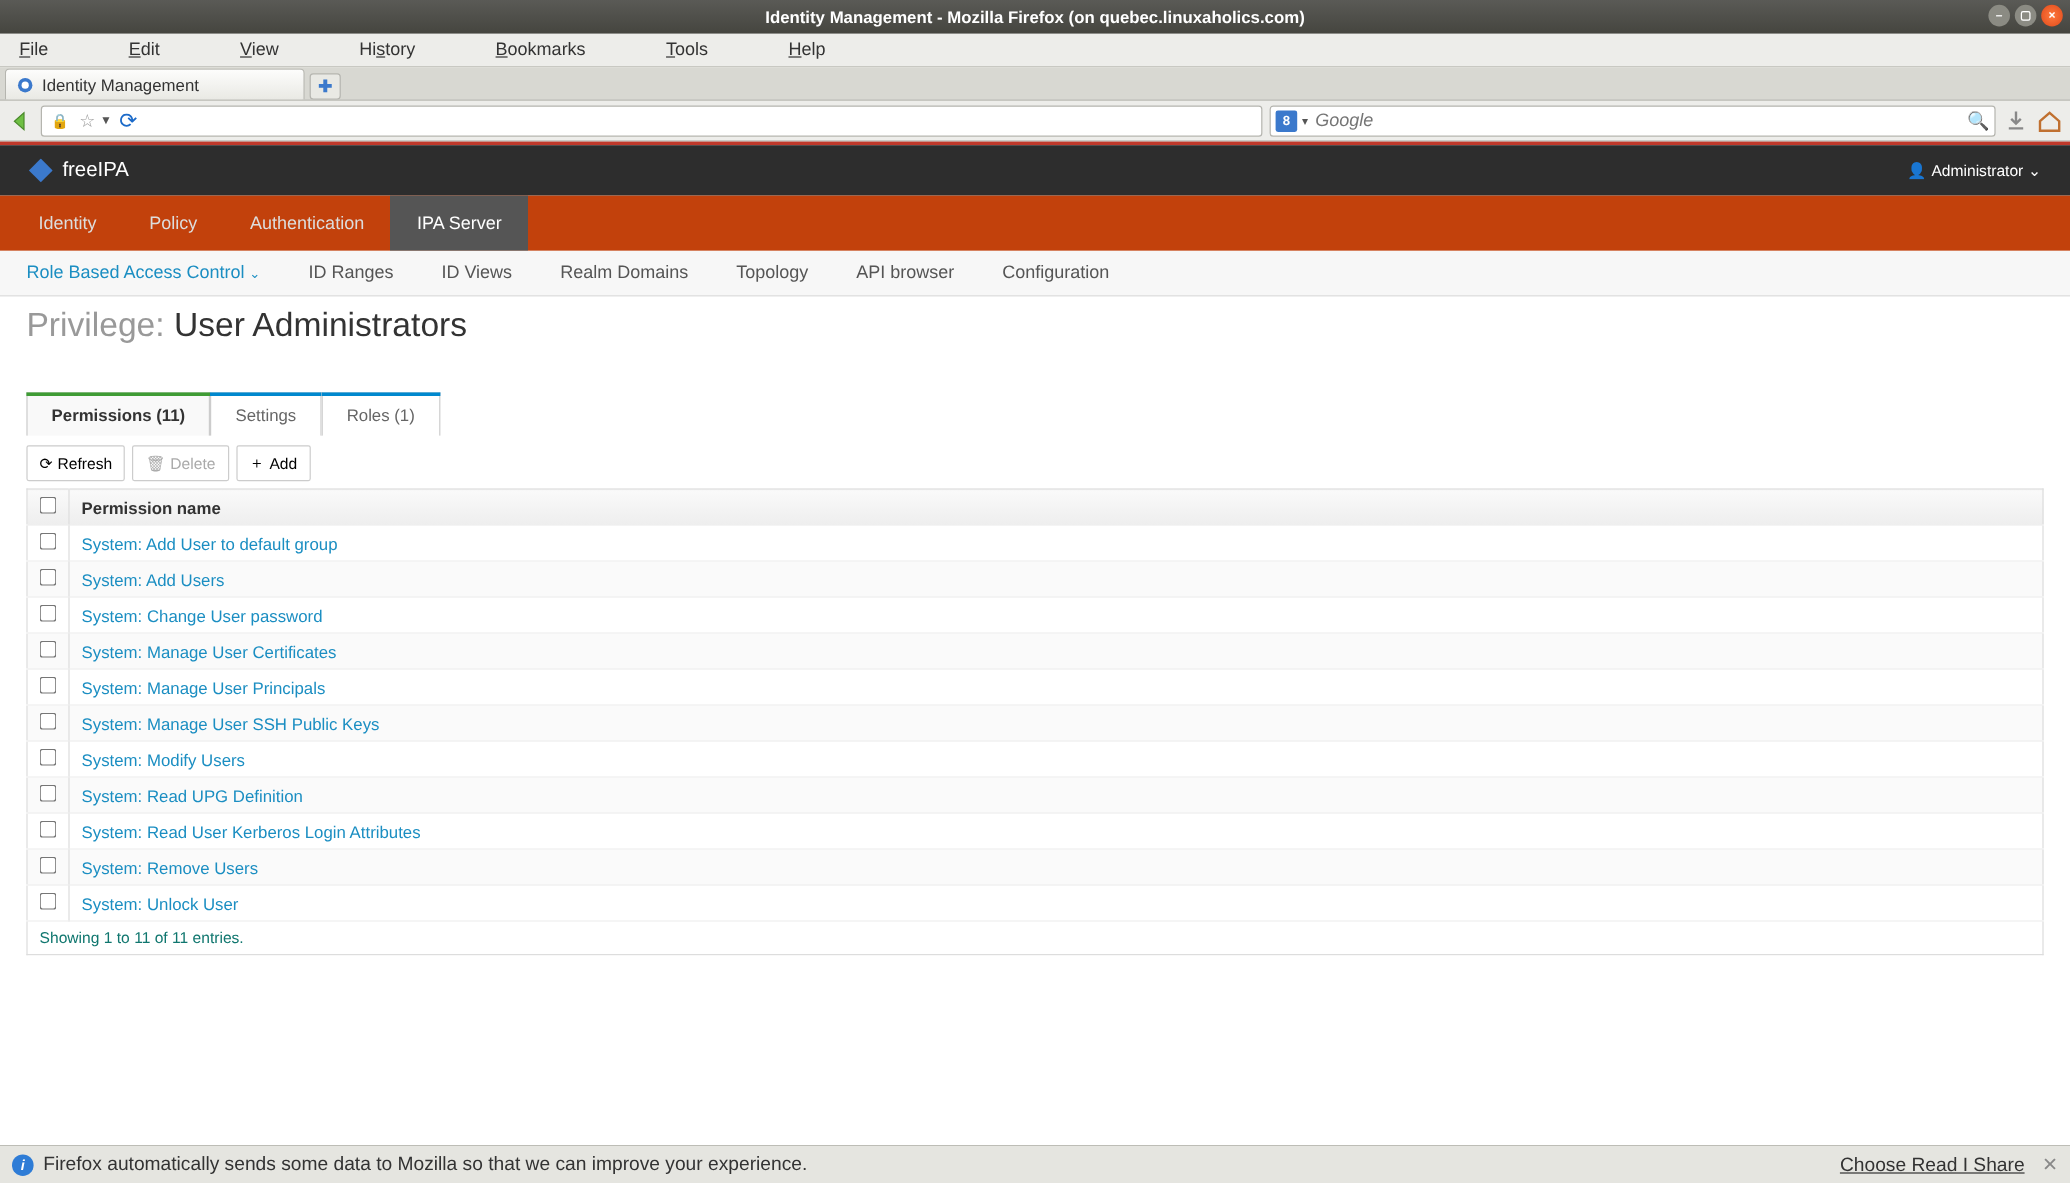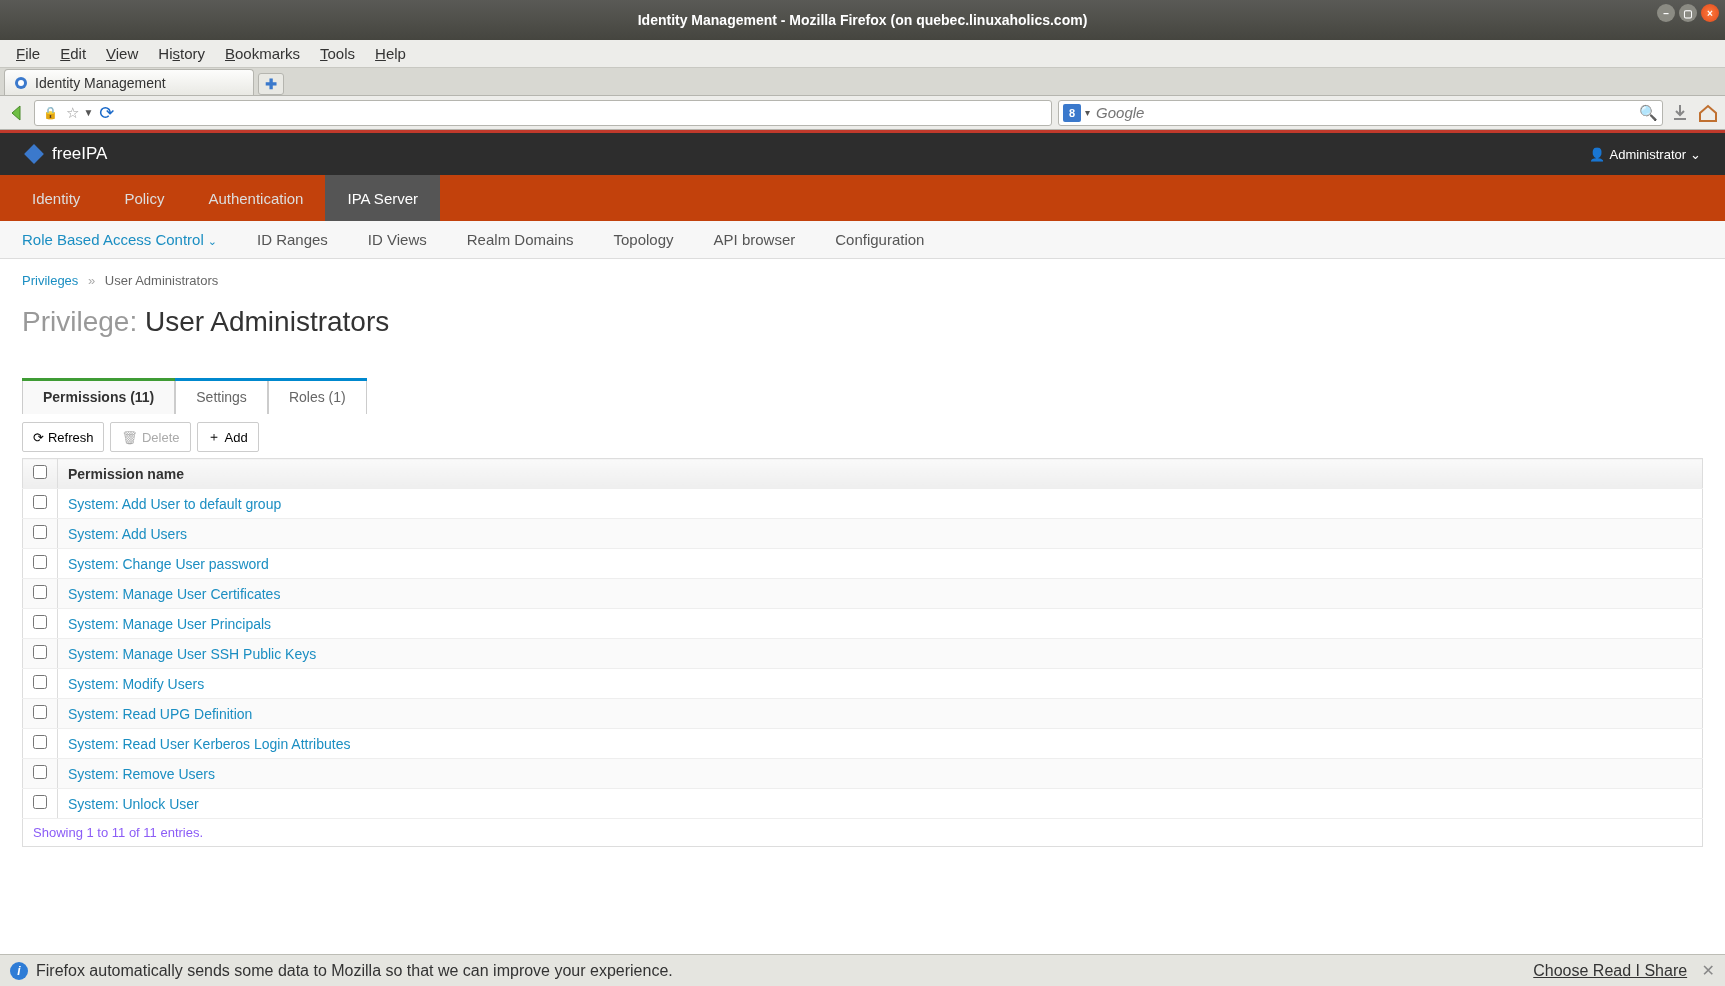--- a/index.html
+++ b/index.html
@@ -1,27 +1,27 @@
 <!DOCTYPE html>
 <html><head>
 <meta charset="utf-8">
 <style>
   * { box-sizing: border-box; margin: 0; padding: 0; }
   body { font-family: "Liberation Sans", Arial, sans-serif; font-size: 14px; background: #fff; color: #333; width: 1725px; height: 986px; overflow: hidden; display: flex; flex-direction: column; }
 
   
-  .titlebar { height: 40px; background: linear-gradient(#5a5a56, #45453f); color: #fff; display: flex; align-items: center; justify-content: center; position: relative; font-size: 14px; font-weight: bold; }
+  .titlebar { height: 28px; background: linear-gradient(#5a5a56, #45453f); color: #fff; display: flex; align-items: center; justify-content: center; position: relative; font-size: 14px; font-weight: bold; }
   .titlebar .win-controls { position: absolute; right: 6px; top: 4px; display: flex; gap: 4px; }
   .win-btn { width: 18px; height: 18px; border-radius: 50%; display: flex; align-items: center; justify-content: center; font-size: 10px; }
   .win-min { background: #8b8b83; }
   .win-max { background: #8b8b83; }
   .win-close { background: radial-gradient(#ff7a3d,#e0491b); }
 
   
-  .menubar { height: 28px; background: #ededea; display: flex; align-items: center; padding: 0 6px; border-bottom: 1px solid #c8c8c2; }
+  .menubar { height: 28px; background: #ededea; display: flex; align-items: center; padding: 0 6px; border-bottom: 1px solid #c8c8c2; gap: 47px; }
   .menubar .menu-item { padding: 2px 10px; cursor: default; font-size: 15px; }
   .menubar .menu-item u { text-decoration: underline; }
 
   
   .tabstrip { height: 28px; background: #d8d8d2; display: flex; align-items: flex-end; padding: 0 4px; border-bottom: 1px solid #b5b5af; }
   .browser-tab { height: 26px; background: linear-gradient(#fdfdfc,#e9e9e4); border: 1px solid #b5b5af; border-bottom: none; border-radius: 4px 4px 0 0; padding: 0 30px 0 8px; display: flex; align-items: center; font-size: 14px; min-width: 250px;}
   .browser-tab .favicon { width: 16px; height: 16px; margin-right: 6px; display:inline-flex; align-items:center; justify-content:center; }
   .newtab-btn { width: 26px; height: 22px; margin-left: 4px; display: flex; align-items: center; justify-content: center; border: 1px solid #b5b5af; border-radius: 3px; background: #e9e9e4; color: #3b79cc; font-weight: bold;}
 
   
@@ -82,21 +82,21 @@
   .btn { border:1px solid #ccc; background:#fff; padding:5px 10px; font-size:13px; cursor:pointer; border-radius:2px; display:flex; align-items:center; gap:4px;}
   .btn.disabled { color:#aaa;}
 
   
   table.perm { width:100%; border-collapse:collapse; border:1px solid #ddd; margin-top:2px;}
   table.perm th, table.perm td { text-align:left; padding:6px 10px; font-size:14px; border-bottom:1px solid #eee; }
   table.perm th { background:linear-gradient(#fafafa,#eee); font-weight:bold;}
   table.perm th.cb, table.perm td.cb { width:34px; text-align:center; border-right:1px solid #ddd;}
   table.perm tbody tr:nth-child(even){ background:#fafafa;}
   table.perm a { color:#1b8ec2; text-decoration:none;}
-  .table-footer { border:1px solid #ddd; border-top:none; padding:6px 10px; font-size:13px; color:#8b5cf6;}
+  .table-footer { border:1px solid #ddd; border-top:none; padding:6px 10px; font-size:13px; color:#0f766e;}
 
   
   .statusbar { position:fixed; bottom:0; left:0; right:0; height:32px; background:#e5e5e0; border-top:1px solid #bdbdb6; display:flex; align-items:center; padding:0 10px; font-size:16px; justify-content:space-between;}
   .statusbar .left { display:flex; align-items:center; gap:8px;}
   .statusbar .info-icon { width:18px; height:18px; border-radius:50%; background:#2e7cd6; color:#fff; display:flex; align-items:center; justify-content:center; font-size:12px; font-style:italic; font-weight:bold;}
   .statusbar .choose { text-decoration:underline;}
   .statusbar .close-x { color:#888; margin-left:10px; cursor:pointer;}
 
   input[type=checkbox]{ width:14px; height:14px;}
 </style>
@@ -194,25 +194,20 @@
     <div class="sub-item active">Role Based Access Control<span class="caret">⌄</span></div>
     <div class="sub-item">ID Ranges</div>
     <div class="sub-item">ID Views</div>
     <div class="sub-item">Realm Domains</div>
     <div class="sub-item">Topology</div>
     <div class="sub-item">API browser</div>
     <div class="sub-item">Configuration</div>
   </div>
 
 <div class="content">
-  <div class="breadcrumb">
-    <a href="#">Privileges</a>
-    <span class="sep">»</span>
-    <span>User Administrators</span>
-  </div>
 
   <h1 class="page-title">
     <span>Privilege: </span><span class="dark">User Administrators</span>
   </h1>
 
   <div class="facet-tabs" id="facet-tabs">
       <div class="facet-tab green active">Permissions (11)</div>
       <div class="facet-tab blue">Settings</div>
       <div class="facet-tab blue">Roles (1)</div>
     </div>

